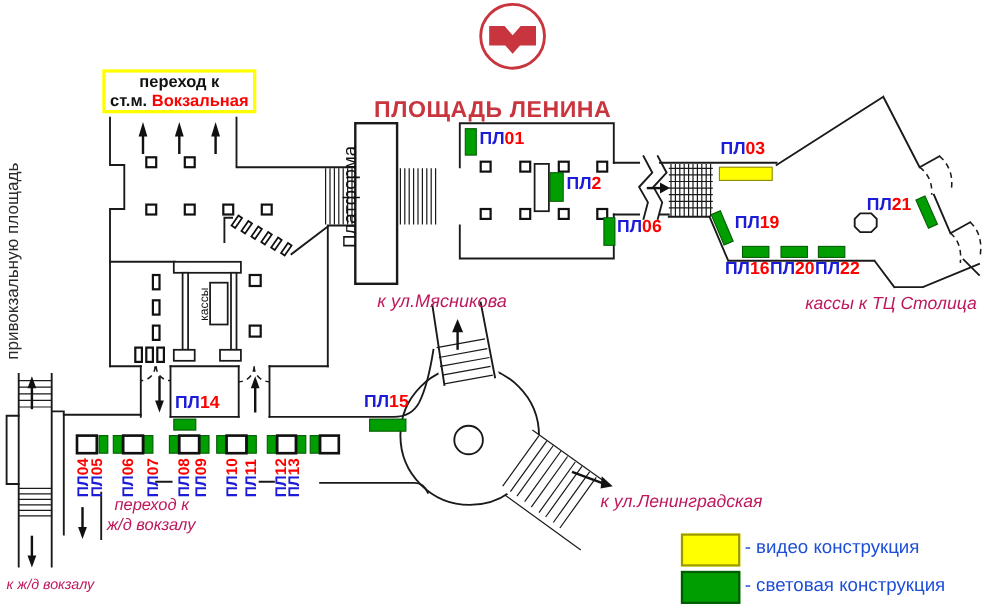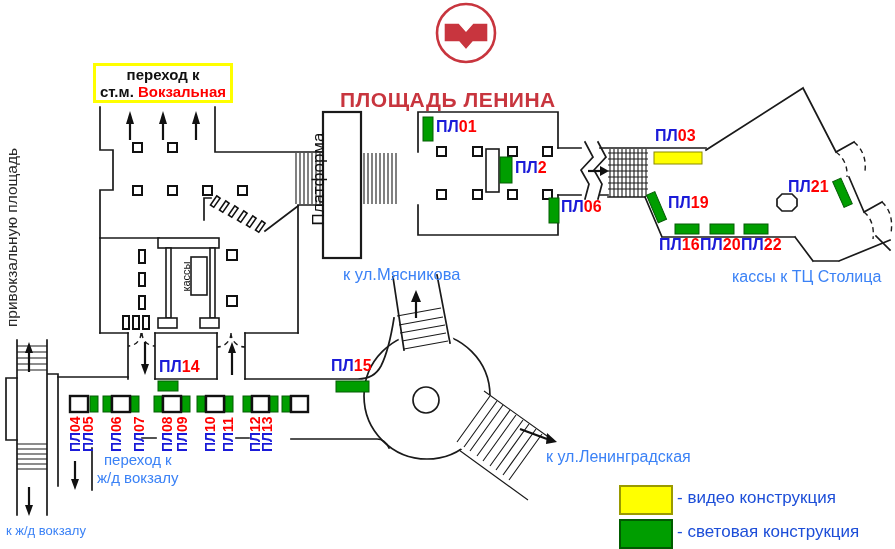--- a/index.html
+++ b/index.html
@@ -16,21 +16,21 @@
   .bar{fill:var(--light);stroke:#055c05;stroke-width:1;}
   .vbar{fill:var(--video);stroke:#8a8a00;stroke-width:1;}
   .arr{fill:#111;stroke:none;}
   .arrst{stroke:#111;stroke-width:2.2;fill:none;}
 
   .plq{position:absolute;font-weight:bold;font-size:16px;line-height:16px;
        color:var(--label_blue);white-space:nowrap;}
   .plq .r{color:var(--label_red);}
   .rplq{width:44px;height:15px;font-size:14px;transform:rotate(-90deg);
         transform-origin:0 100%;}
-  .txt{position:absolute;color:#3b82f6;font-size:16px;white-space:nowrap;line-height:18px;}
+  .txt{position:absolute;color:#be185d;font-size:16px;white-space:nowrap;line-height:18px;font-style:italic;}
   .vert{position:absolute;left:22px;top:303px;width:215px;height:42px;
         transform:rotate(-90deg);transform-origin:0 100%;text-align:center;
         font-size:15.5px;line-height:21px;color:#2a2a2a;white-space:nowrap;}
   .platlbl{position:absolute;left:331px;top:227px;width:140px;height:22px;
         transform:rotate(-90deg);transform-origin:0 100%;text-align:center;
         font-size:17px;color:#111;}
   .kasslbl{position:absolute;left:193px;top:282px;width:37px;height:13px;
         transform:rotate(-90deg);transform-origin:0 100%;text-align:center;
         font-size:11px;color:#111;}
   .title{position:absolute;left:340px;top:64px;width:230px;text-align:left;

